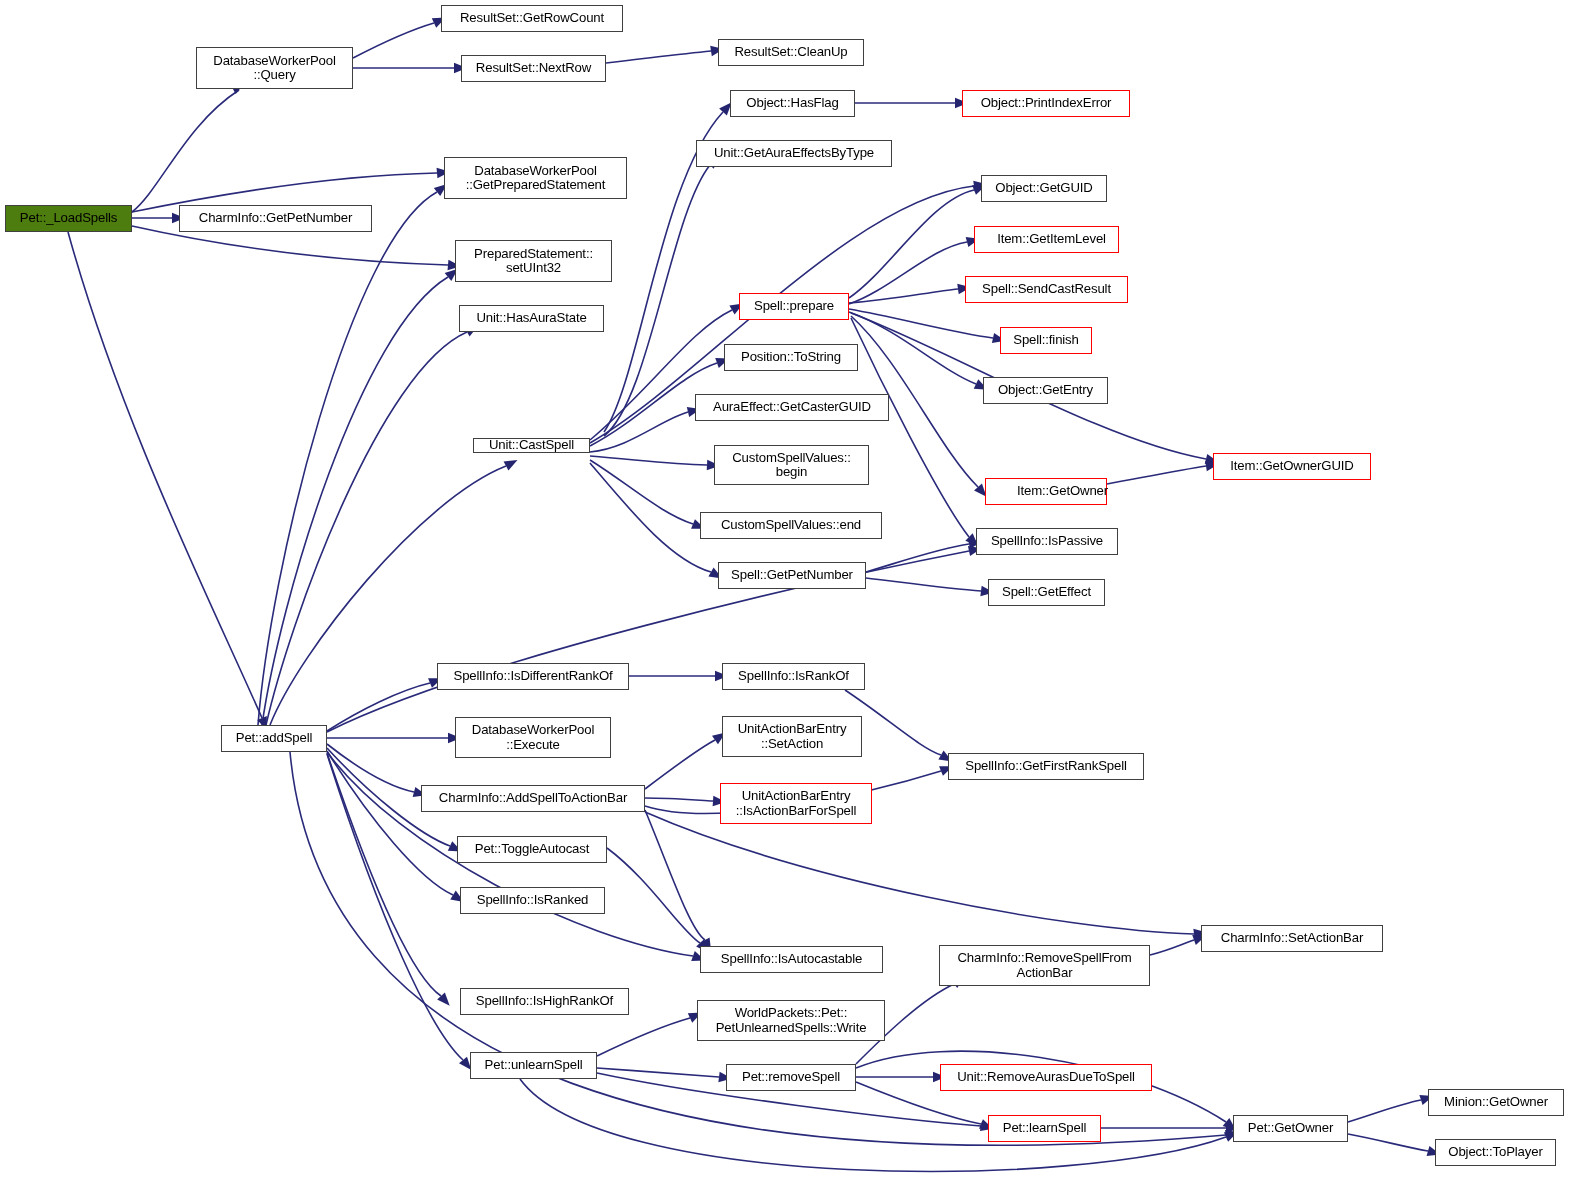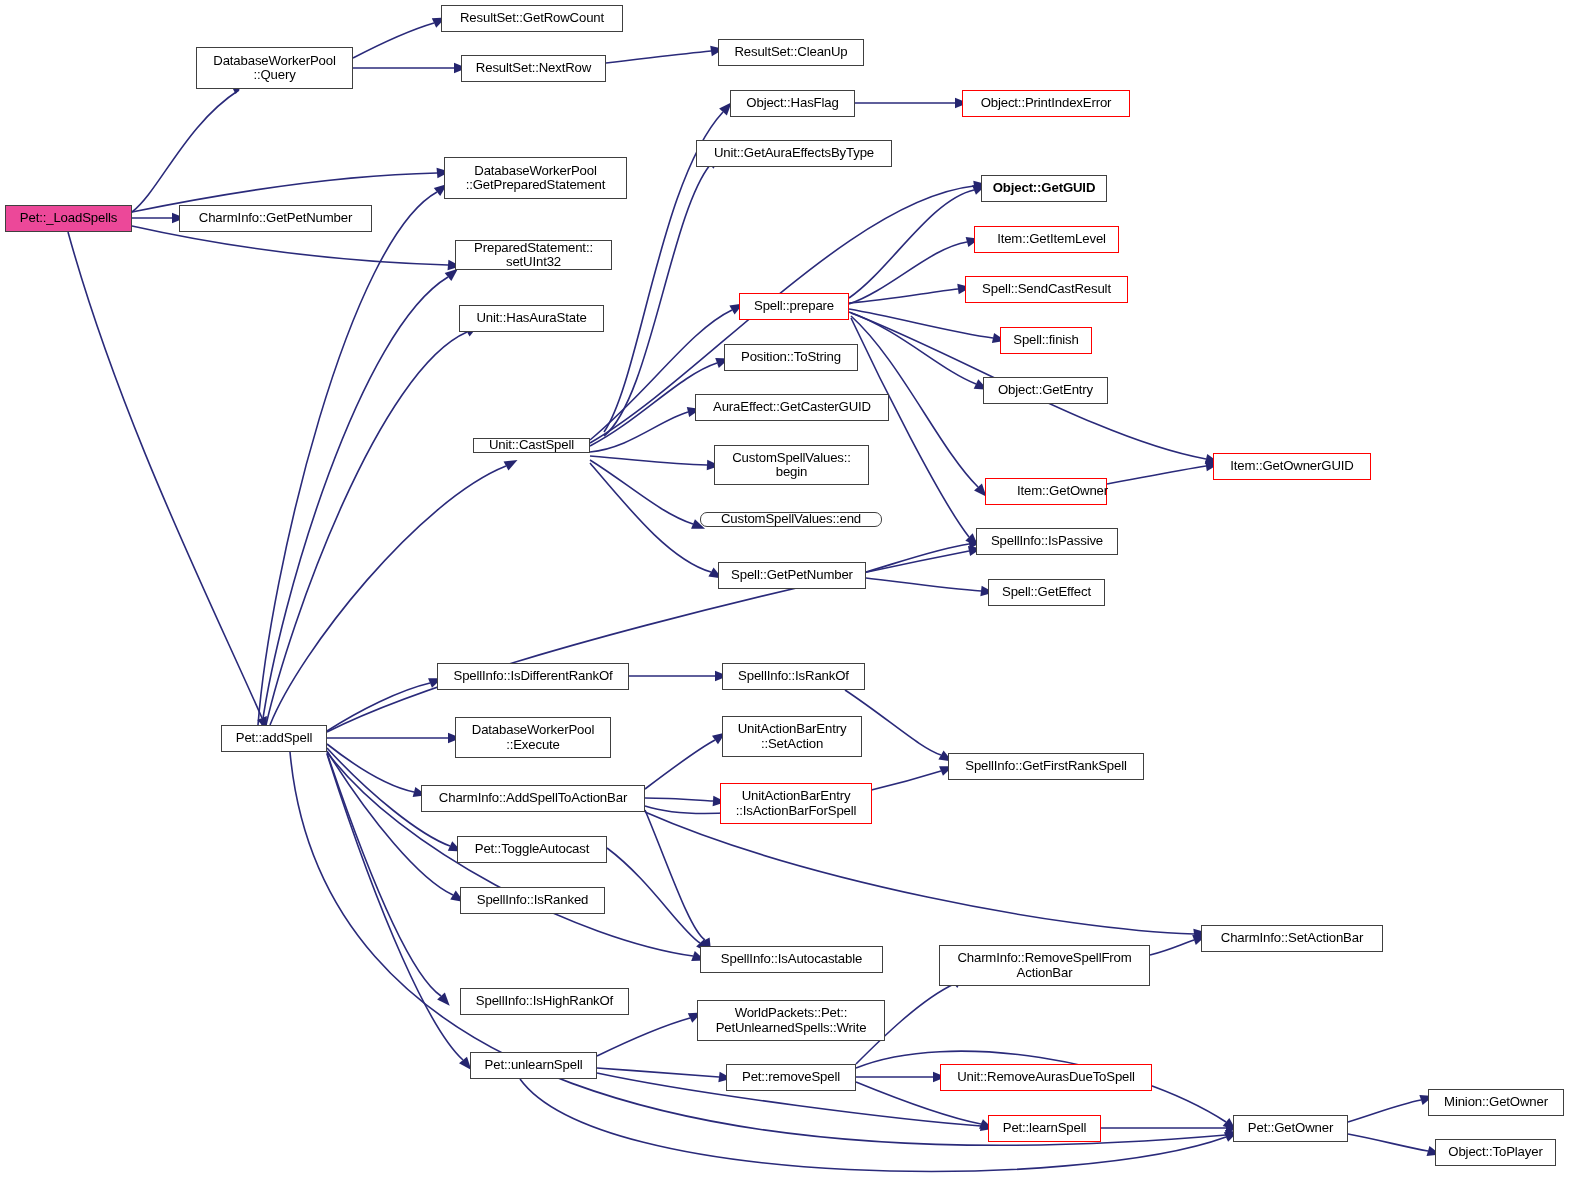--- a/index.html
+++ b/index.html
@@ -50,21 +50,21 @@
     letter-spacing: -0.15px;
     white-space: pre-line;
     padding: 0 3px;
     z-index: 5;
   }
   .node.red {
     border-color: #ff0000;
     border-width: 1.3px;
   }
   .node.current {
-    background: #ec4899;
+    background: #4d7c0f;
     border-color: #404040;
   }
 </style>
 </head>
 <body>
 
 <div id="graph-root">
   <svg id="graph-svg" viewBox="0 0 1569 1181" xmlns="http://www.w3.org/2000/svg">
       <path class="edge-path" d="M 132 212 C 160 190 185 125 239 90" stroke="#2a2a7a"></path>
       <path class="edge-path" d="M 132 218 L 172 218" stroke="#2a2a7a"></path>
@@ -199,37 +199,37 @@
 ::Query</div>
       <div class="node" style="left: 441px; top: 5px; width: 182px; height: 27px;">ResultSet::GetRowCount</div>
       <div class="node" style="left: 461px; top: 55px; width: 145px; height: 27px;">ResultSet::NextRow</div>
       <div class="node" style="left: 718px; top: 39px; width: 146px; height: 27px;">ResultSet::CleanUp</div>
       <div class="node" style="left: 730px; top: 90px; width: 125px; height: 27px;">Object::HasFlag</div>
       <div class="node red" style="left: 962px; top: 90px; width: 168px; height: 27px;">Object::PrintIndexError</div>
       <div class="node" style="left: 696px; top: 140px; width: 196px; height: 27px;">Unit::GetAuraEffectsByType</div>
       <div class="node" style="left: 444px; top: 157px; width: 183px; height: 42px;">DatabaseWorkerPool
 ::GetPreparedStatement</div>
       <div class="node" style="left: 179px; top: 205px; width: 193px; height: 27px;">CharmInfo::GetPetNumber</div>
-      <div class="node" style="left: 981px; top: 175px; width: 126px; height: 27px; font-weight: bold;">Object::GetGUID</div>
-      <div class="node" style="left: 455px; top: 240px; width: 157px; height: 30px;">PreparedStatement::
+      <div class="node" style="left: 981px; top: 175px; width: 126px; height: 27px;">Object::GetGUID</div>
+      <div class="node" style="left: 455px; top: 240px; width: 157px; height: 42px;">PreparedStatement::
 setUInt32</div>
       <div class="node red" style="left: 974px; top: 226px; width: 145px; height: 27px; padding-left: 13px;">Item::GetItemLevel</div>
       <div class="node red" style="left: 965px; top: 276px; width: 163px; height: 27px;">Spell::SendCastResult</div>
       <div class="node red" style="left: 739px; top: 293px; width: 110px; height: 27px;">Spell::prepare</div>
       <div class="node" style="left: 459px; top: 305px; width: 145px; height: 27px;">Unit::HasAuraState</div>
       <div class="node red" style="left: 1000px; top: 327px; width: 92px; height: 27px;">Spell::finish</div>
       <div class="node" style="left: 724px; top: 344px; width: 134px; height: 27px;">Position::ToString</div>
       <div class="node" style="left: 983px; top: 377px; width: 125px; height: 27px;">Object::GetEntry</div>
       <div class="node" style="left: 695px; top: 394px; width: 194px; height: 27px;">AuraEffect::GetCasterGUID</div>
       <div class="node" style="left: 473px; top: 438px; width: 117px; height: 15px;">Unit::CastSpell</div>
       <div class="node" style="left: 714px; top: 445px; width: 155px; height: 40px;">CustomSpellValues::
 begin</div>
       <div class="node red" style="left: 1213px; top: 453px; width: 158px; height: 27px;">Item::GetOwnerGUID</div>
       <div class="node red" style="left: 985px; top: 478px; width: 122px; height: 27px; padding-left: 36px;">Item::GetOwner</div>
-      <div class="node" style="left: 700px; top: 512px; width: 182px; height: 15px; border-radius: 7px;">CustomSpellValues::end</div>
+      <div class="node" style="left: 700px; top: 512px; width: 182px; height: 27px;">CustomSpellValues::end</div>
       <div class="node" style="left: 976px; top: 528px; width: 142px; height: 27px;">SpellInfo::IsPassive</div>
       <div class="node" style="left: 718px; top: 562px; width: 148px; height: 27px;">Spell::GetPetNumber</div>
       <div class="node" style="left: 988px; top: 579px; width: 117px; height: 27px;">Spell::GetEffect</div>
       <div class="node" style="left: 437px; top: 663px; width: 192px; height: 27px;">SpellInfo::IsDifferentRankOf</div>
       <div class="node" style="left: 722px; top: 663px; width: 143px; height: 27px;">SpellInfo::IsRankOf</div>
       <div class="node" style="left: 722px; top: 716px; width: 140px; height: 41px;">UnitActionBarEntry
 ::SetAction</div>
       <div class="node" style="left: 455px; top: 717px; width: 156px; height: 41px;">DatabaseWorkerPool
 ::Execute</div>
       <div class="node" style="left: 221px; top: 725px; width: 106px; height: 27px;">Pet::addSpell</div>

